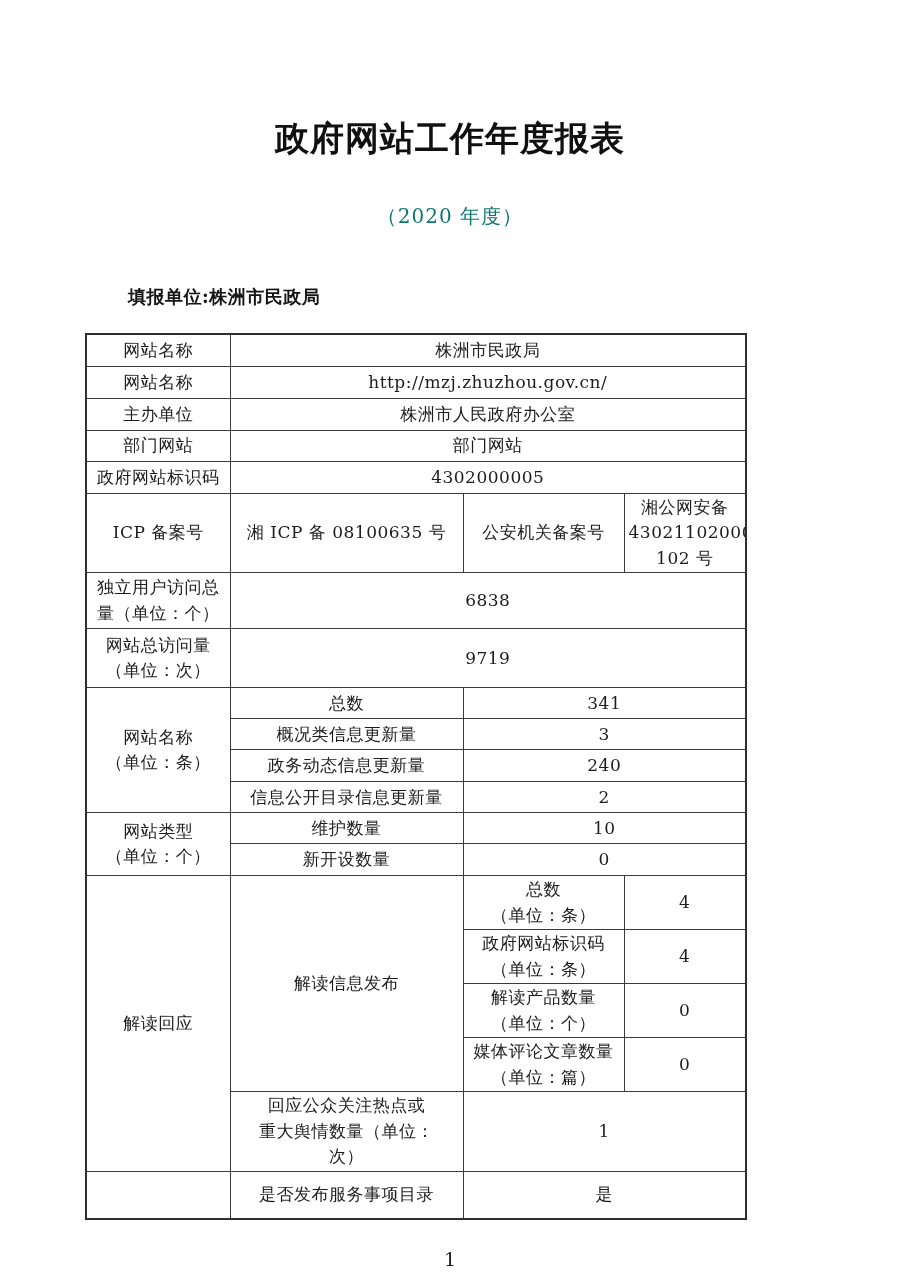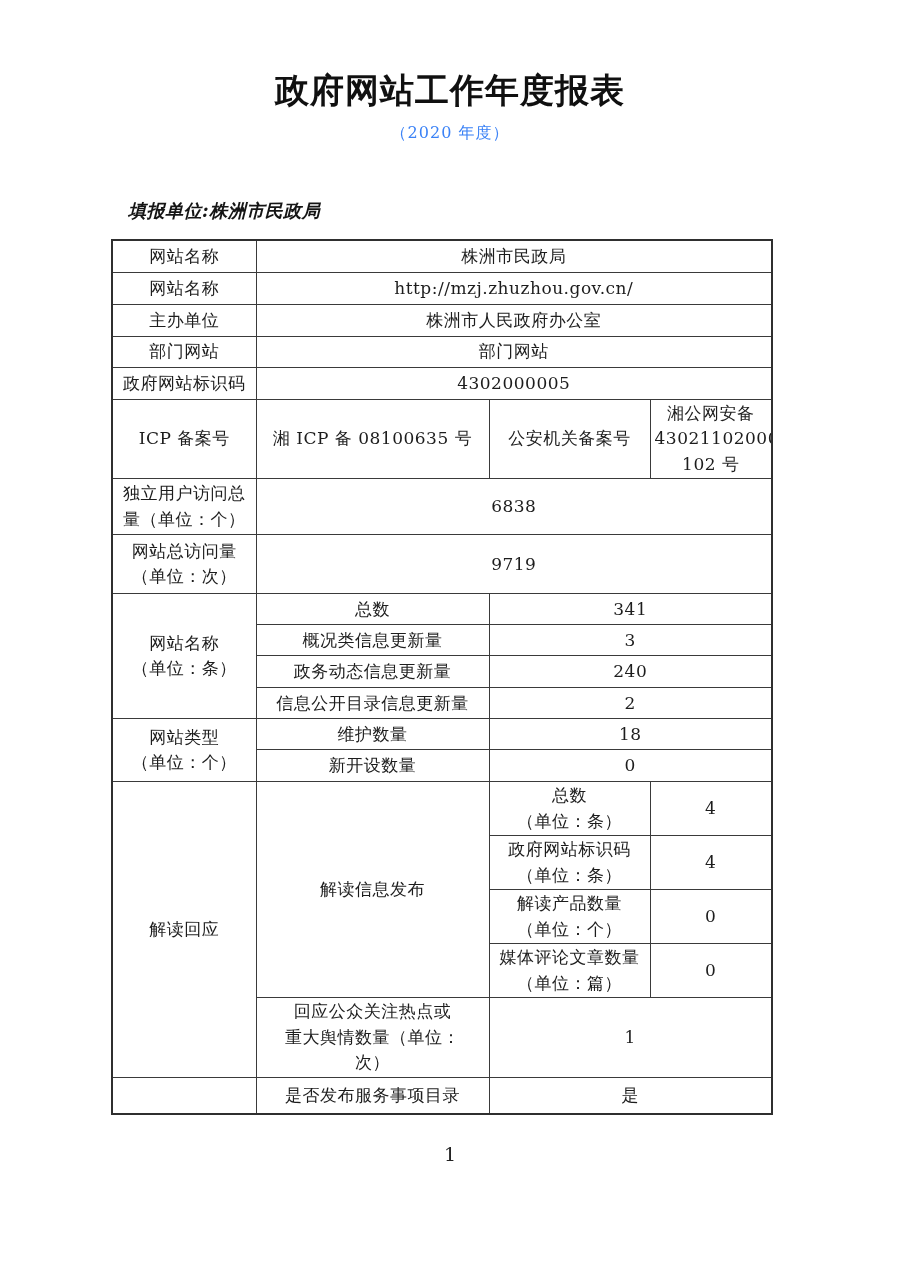--- a/index.html
+++ b/index.html
@@ -7,49 +7,48 @@
     position: relative;
     width: 900px;
     height: 1273px;
     background: #ffffff;
     color: #1d1d1d;
     font-family: "DejaVu Serif", "Liberation Serif", serif;
     overflow: hidden;
   }
   .title {
     margin: 0;
-    padding-top: 72px;
+    padding-top: 120px;
     text-align: center;
     font-family: "DejaVu Sans", "Liberation Sans", sans-serif;
     font-weight: 700;
     font-size: 34px;
     line-height: 1.1;
     letter-spacing: 1px;
     color: #101010;
   }
   .subtitle {
-    margin-top: 14px;
+    margin-top: 46px;
     text-align: center;
-    font-size: 16px;
+    font-size: 20px;
     letter-spacing: 1px;
-    color: #3b82f6;
+    color: #0f766e;
   }
   .filer {
-    margin: 55px 0 16px 128px;
+    margin: 55px 0 24px 128px;
     font-size: 18px;
     font-weight: 700;
     letter-spacing: 0.5px;
     color: #151515;
-    font-style: italic;
   }
   table.report {
     border-collapse: collapse;
     table-layout: fixed;
     width: 661px;
-    margin-left: 111px;
+    margin-left: 85px;
     border: 2px solid #2f2f2f;
   }
   table.report td {
     border: 1px solid #3a3a3a;
     text-align: center;
     vertical-align: middle;
     font-size: 17px;
     line-height: 1.5;
     letter-spacing: 0.5px;
     padding: 1px 4px;
@@ -58,21 +57,21 @@
     color: #1d1d1d;
   }
   td.section-label { line-height: 2.1; }
   tr.h32 { height: 32px; }
   tr.h31 { height: 31px; }
   tr.h78 { height: 78px; }
   tr.h56 { height: 56px; }
   tr.h59 { height: 59px; }
   tr.h52 { height: 52px; }
   tr.h73 { height: 73px; }
-  tr.h38 { height: 37px; }
+  tr.h38 { height: 48px; }
   .page-number {
     margin-top: 28px;
     text-align: center;
     font-size: 19px;
     color: #222222;
   }
 </style>
 </head>
 <body>
 
@@ -143,21 +142,21 @@
         <td colspan="2">240</td>
       </tr>
       <tr class="h31">
         <td>信息公开目录信息更新量</td>
         <td colspan="2">2</td>
       </tr>
       <tr class="h31">
         <td rowspan="2" class="section-label">网站类型
 （单位：个）</td>
         <td>维护数量</td>
-        <td colspan="2">18</td>
+        <td colspan="2">10</td>
       </tr>
       <tr class="h32">
         <td>新开设数量</td>
         <td colspan="2">0</td>
       </tr>
       <tr class="h52">
         <td rowspan="5">解读回应</td>
         <td rowspan="4">解读信息发布</td>
         <td>总数
 （单位：条）</td>

